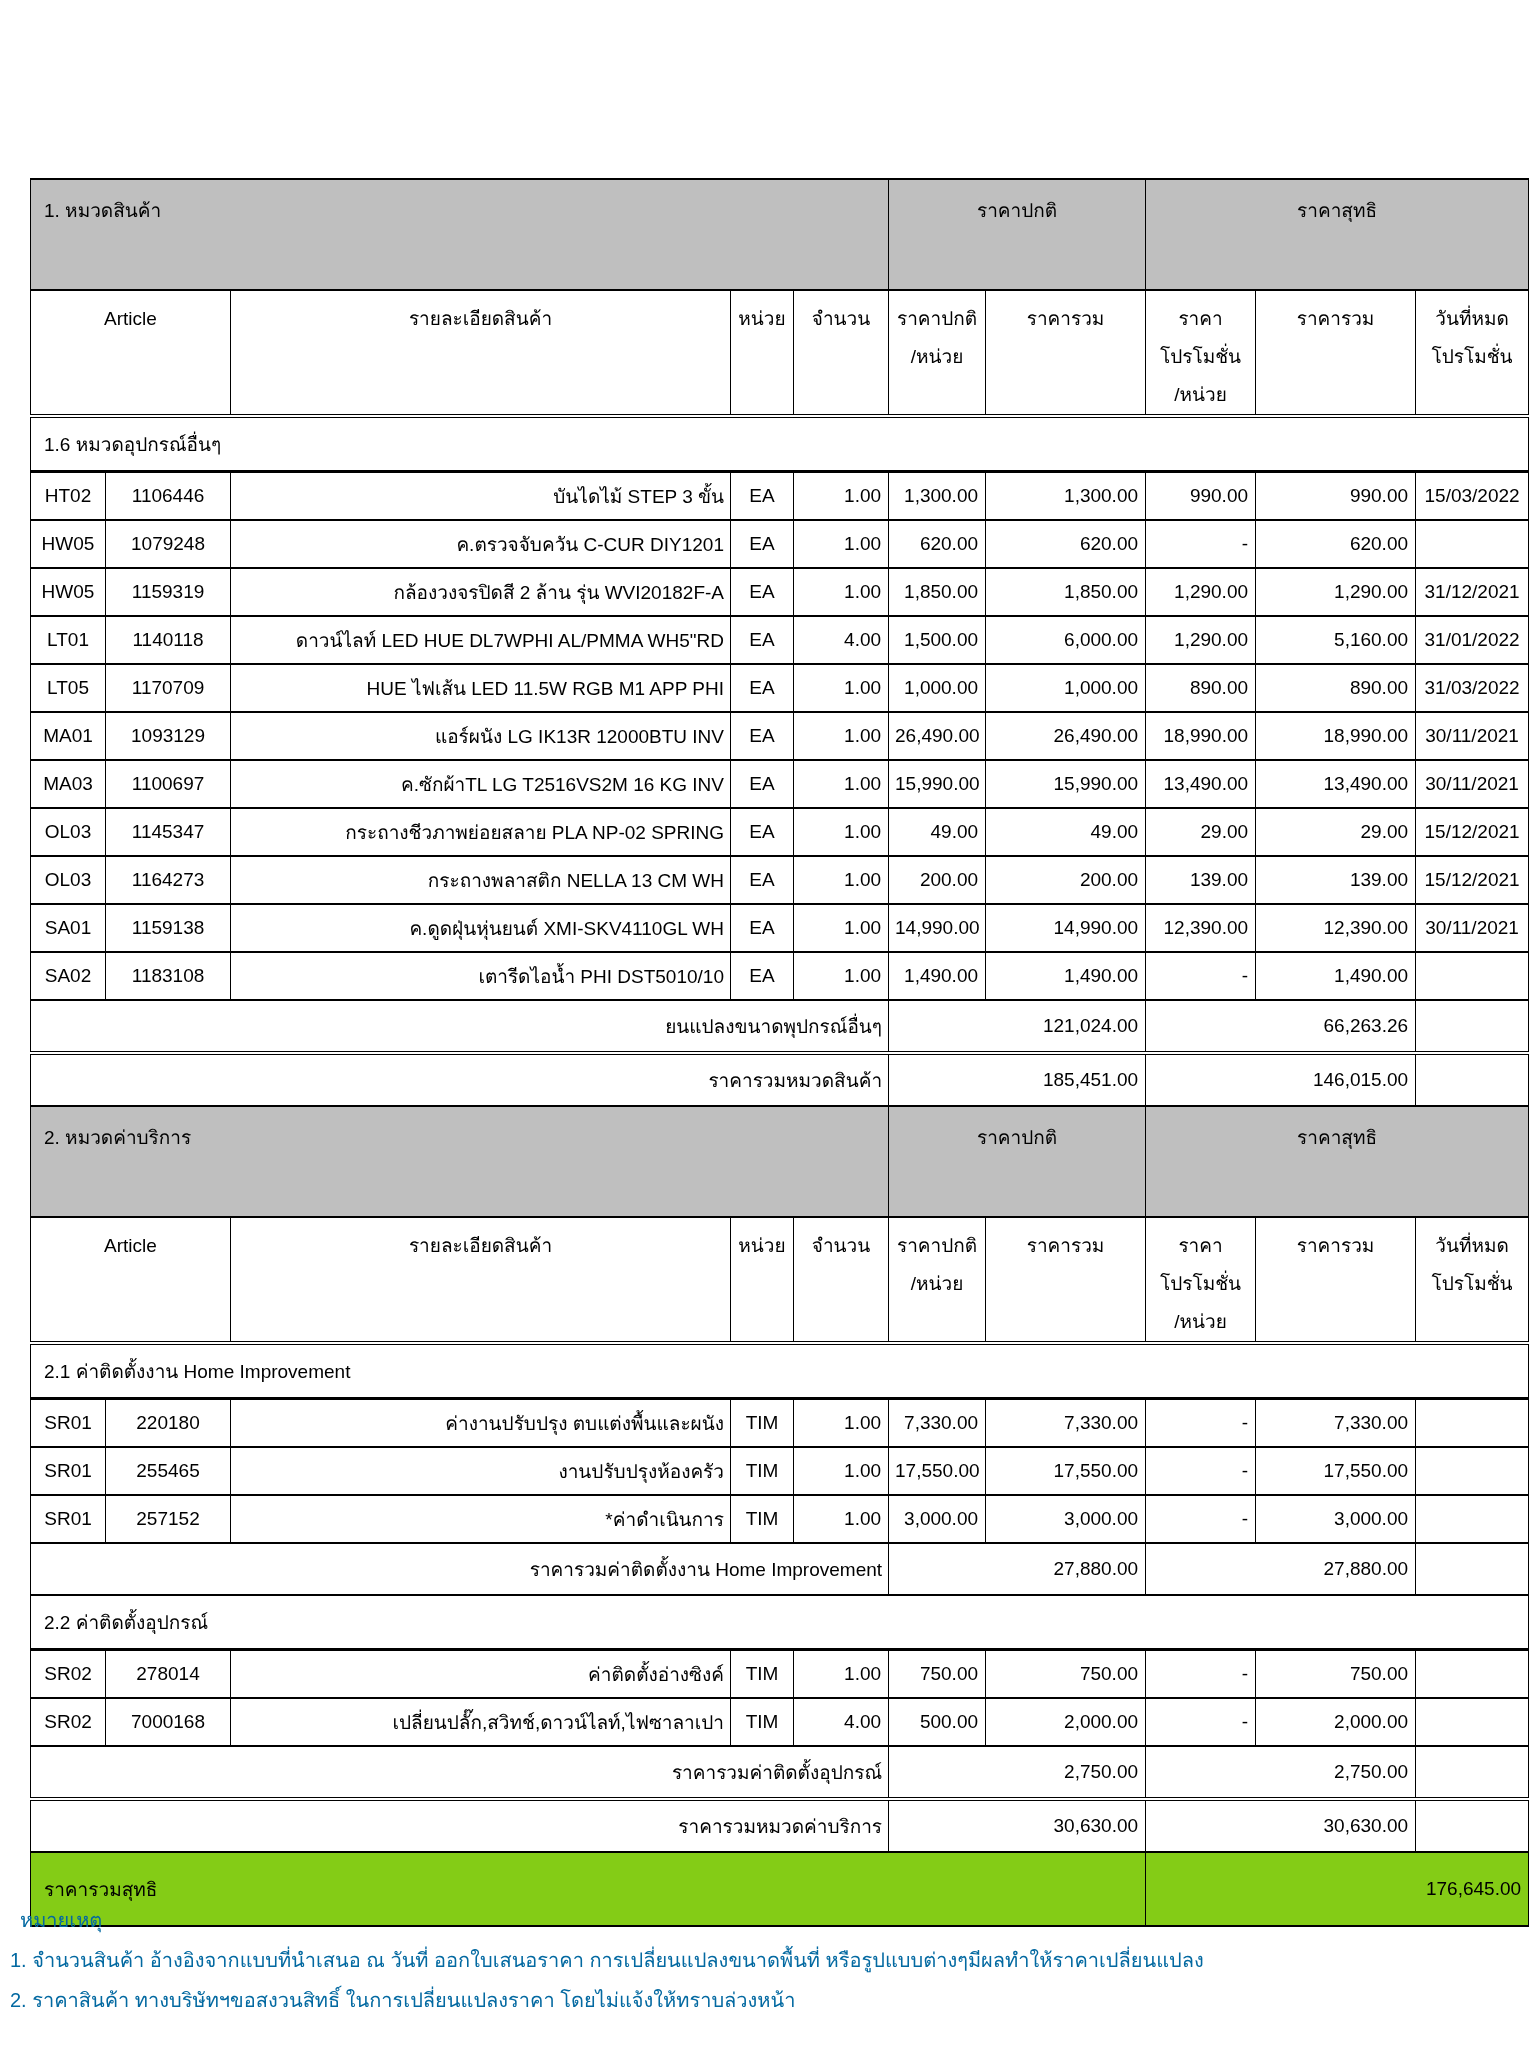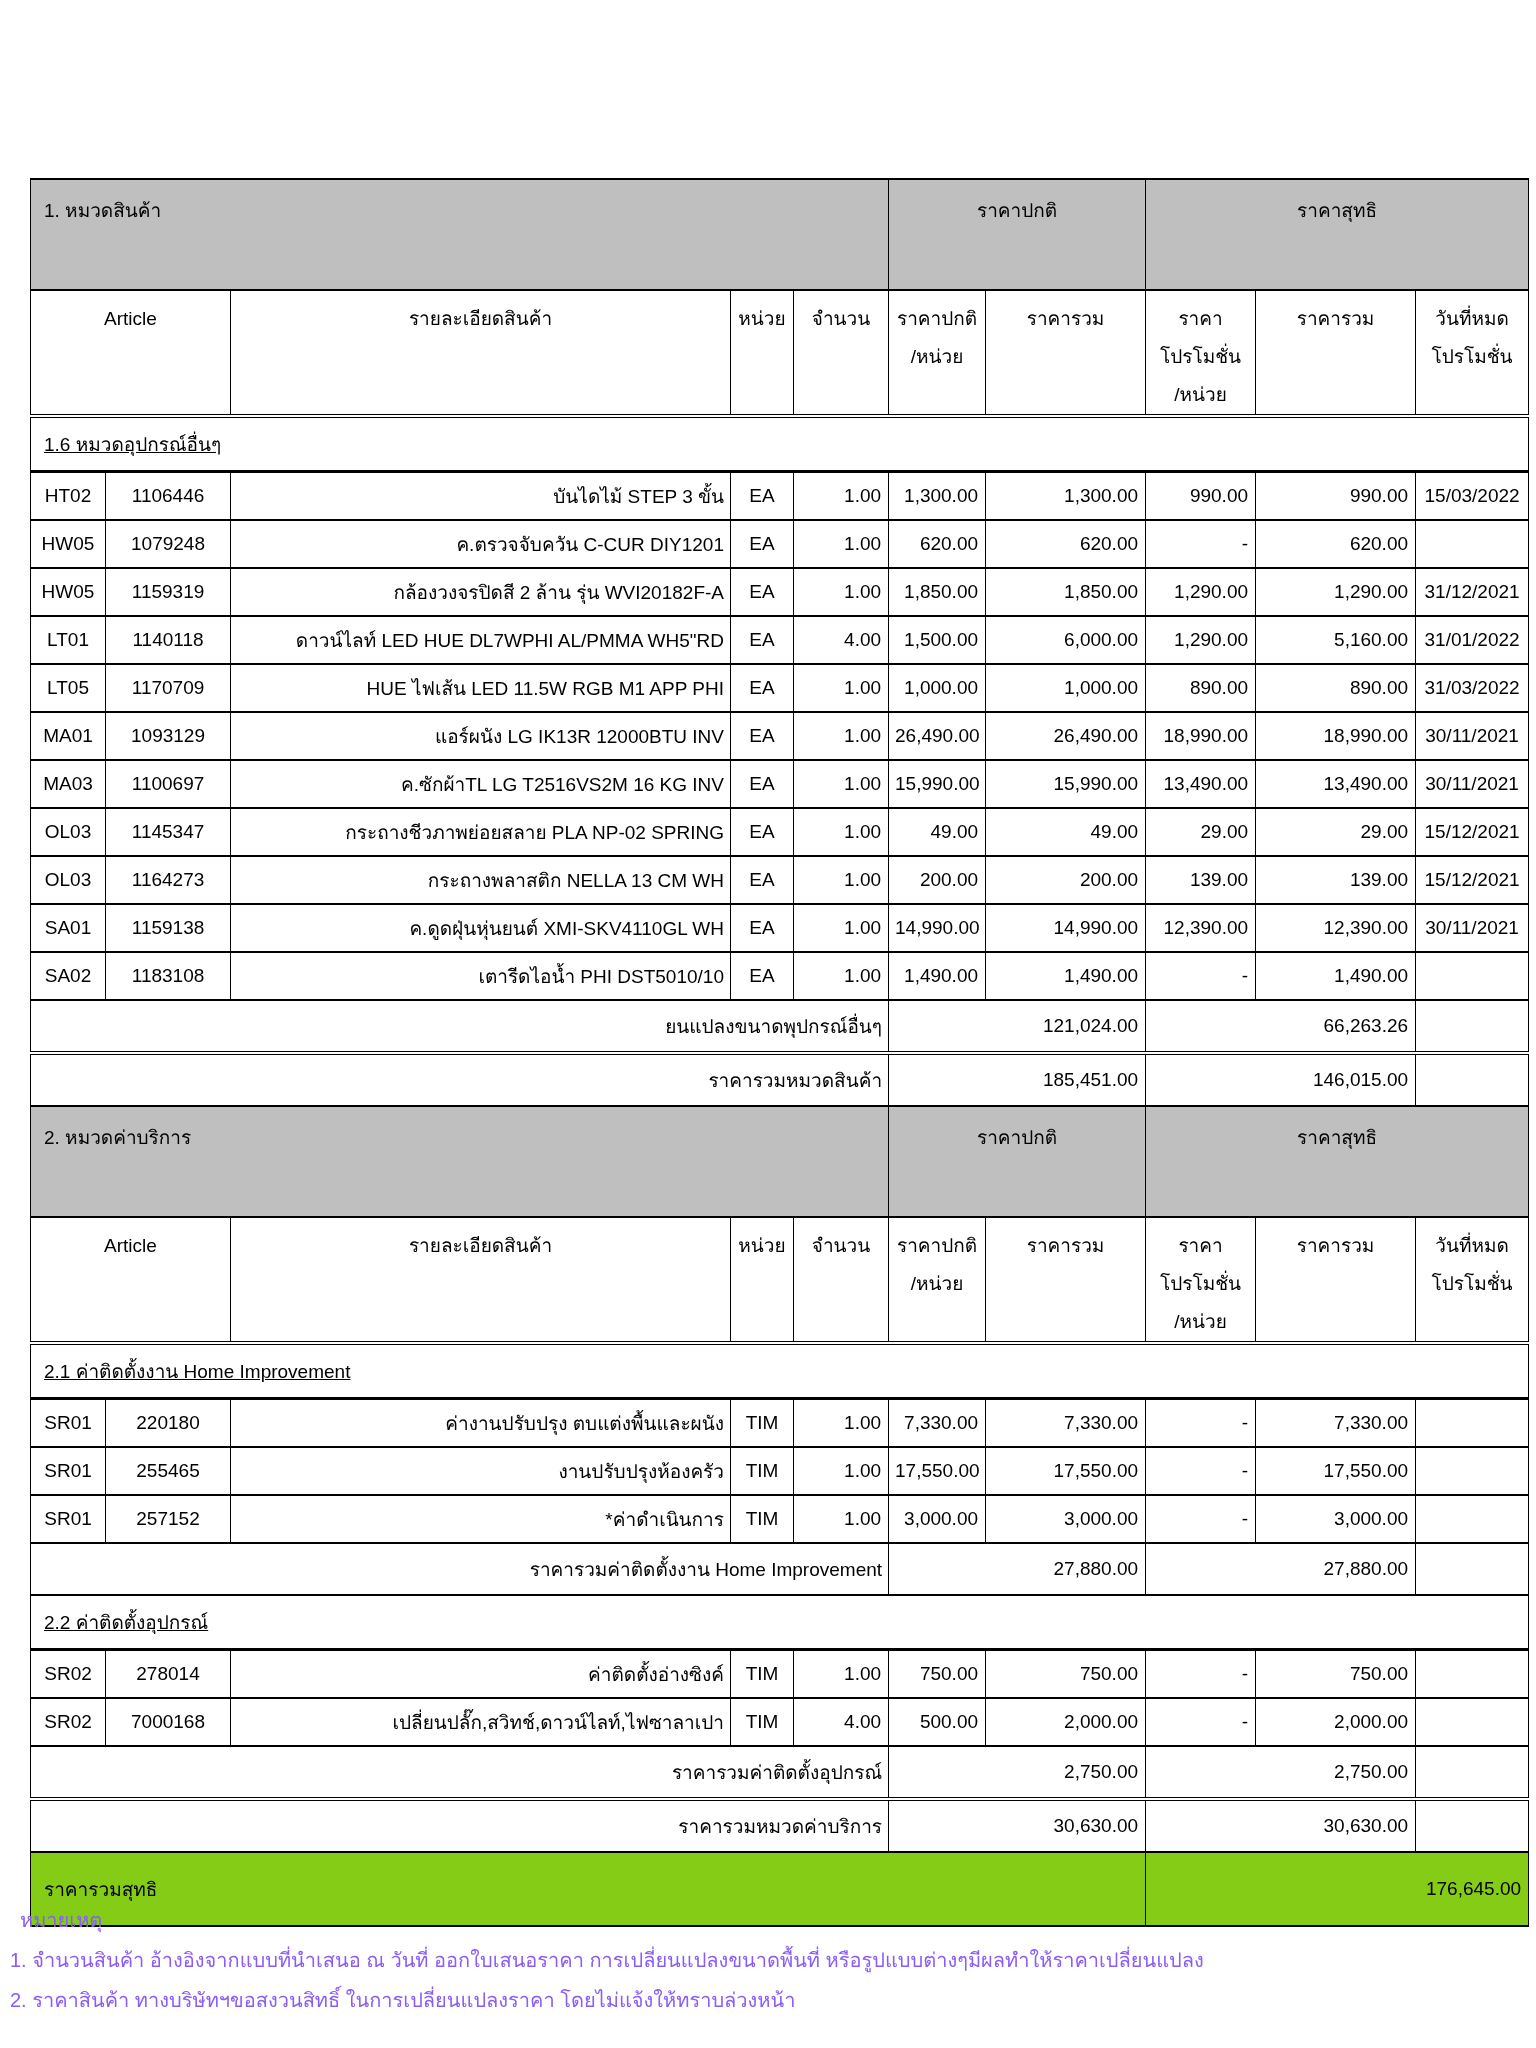--- a/index.html
+++ b/index.html
@@ -14,31 +14,31 @@
   .ctr{text-align:center;}
   .num{text-align:right;padding-right:7px !important;}
   .left{text-align:right;padding-left:9px !important;}
 
   tr.band td{background:#bfbfbf;height:94px;vertical-align:top;padding-top:15px;text-align:center;}
   tr.band td.band-title{text-align:left;padding-left:13px !important;}
 
   tr.colhead td{height:108px;vertical-align:top;padding-top:9px;text-align:center;
                 white-space:pre-line;line-height:2.0;border-bottom:4px double #000;margin-left:18px;}
 
-  tr.group td{height:52px;text-align:left;padding-left:13px !important;border-bottom:3px solid #000;text-decoration:underline;}
+  tr.group td{height:52px;text-align:left;padding-left:13px !important;border-bottom:3px solid #000;}
 
   tr.r-data td{height:46px;}
   tr.subtotal td{height:50px;}
   tr.sec-total td{height:50px;border-top:4px double #000;}
 
   tr.grand td{background:#84cc16;height:72px;vertical-align:middle;}
   td.grand-label{text-align:left;padding-left:13px !important;}
 
   .notes{position:absolute;left:10px;top:1900px;width:1510px;font-size:20px;
-         color:#8b5cf6;line-height:40px;}
+         color:#0369a1;line-height:40px;}
   .notes .nh{padding-left:10px;}
 </style>
 </head>
 <body>
 
 <div class="page">
 
   <table class="qtable">
     <colgroup>
       <col style="width:75px">

